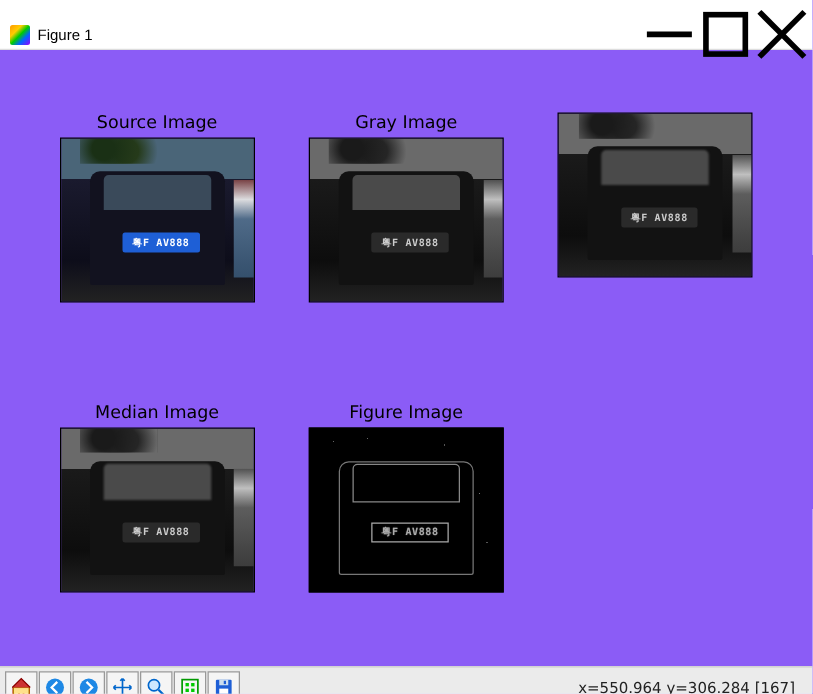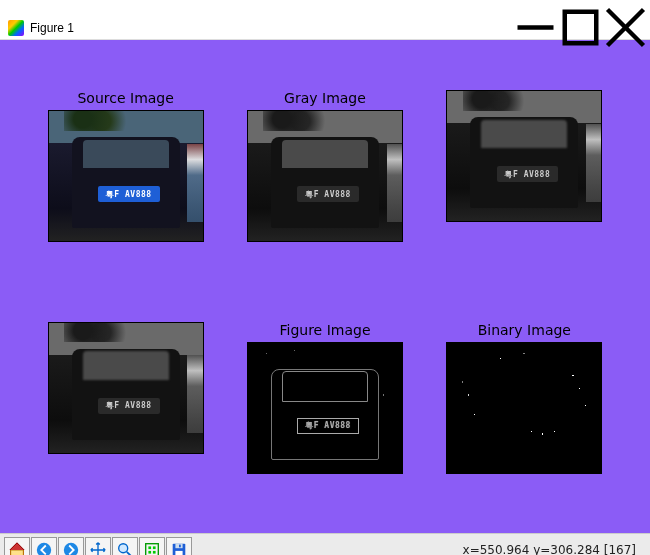--- a/index.html
+++ b/index.html
@@ -188,46 +188,41 @@
     <div class="img-frame gray blur">
       <div class="leaves-gr"></div>
       <div class="person-gr"></div>
       <div class="plate-gray">
           <span class="plate-gray-text">粤F AV888</span>
         </div>
     </div>
   </div>
 
   <div class="subplot">
+    <div class="subplot-title">Median Image</div>
     <div class="img-frame gray blur">
       <div class="leaves-gr"></div>
       <div class="person-gr"></div>
       <div class="plate-gray">
           <span class="plate-gray-text">粤F AV888</span>
         </div>
     </div>
   </div>
 
   <div class="subplot">
     <div class="subplot-title">Figure Image</div>
     <div class="img-frame sobel">
       <div class="sobel-scatter"></div>
       <div class="sobel-edges"></div>
       <div class="sobel-plate">
           <span class="sobel-plate-text">粤F AV888</span>
         </div>
     </div>
   </div>
 
-  <div class="subplot">
-    <div class="subplot-title">Binary Image</div>
-    <div class="img-frame binary">
-      <div class="binary-dots"></div>
-    </div>
-  </div>
 
 </div>
 
 <div class="toolbar">
   <div class="tool-btn" title="Home">
     <svg viewBox="0 0 20 20">
         <path d="M3 10 L10 3 L17 10 L17 17 L12 17 L12 12 L8 12 L8 17 L3 17 Z" fill="none" stroke="#c00" stroke-width="1.5"></path>
         <rect x="3" y="10" width="14" height="7" fill="#ffe08a" stroke="#b08000"></rect>
         <path d="M2 10 L10 2 L18 10" fill="#c33" stroke="#800"></path>
       </svg>

